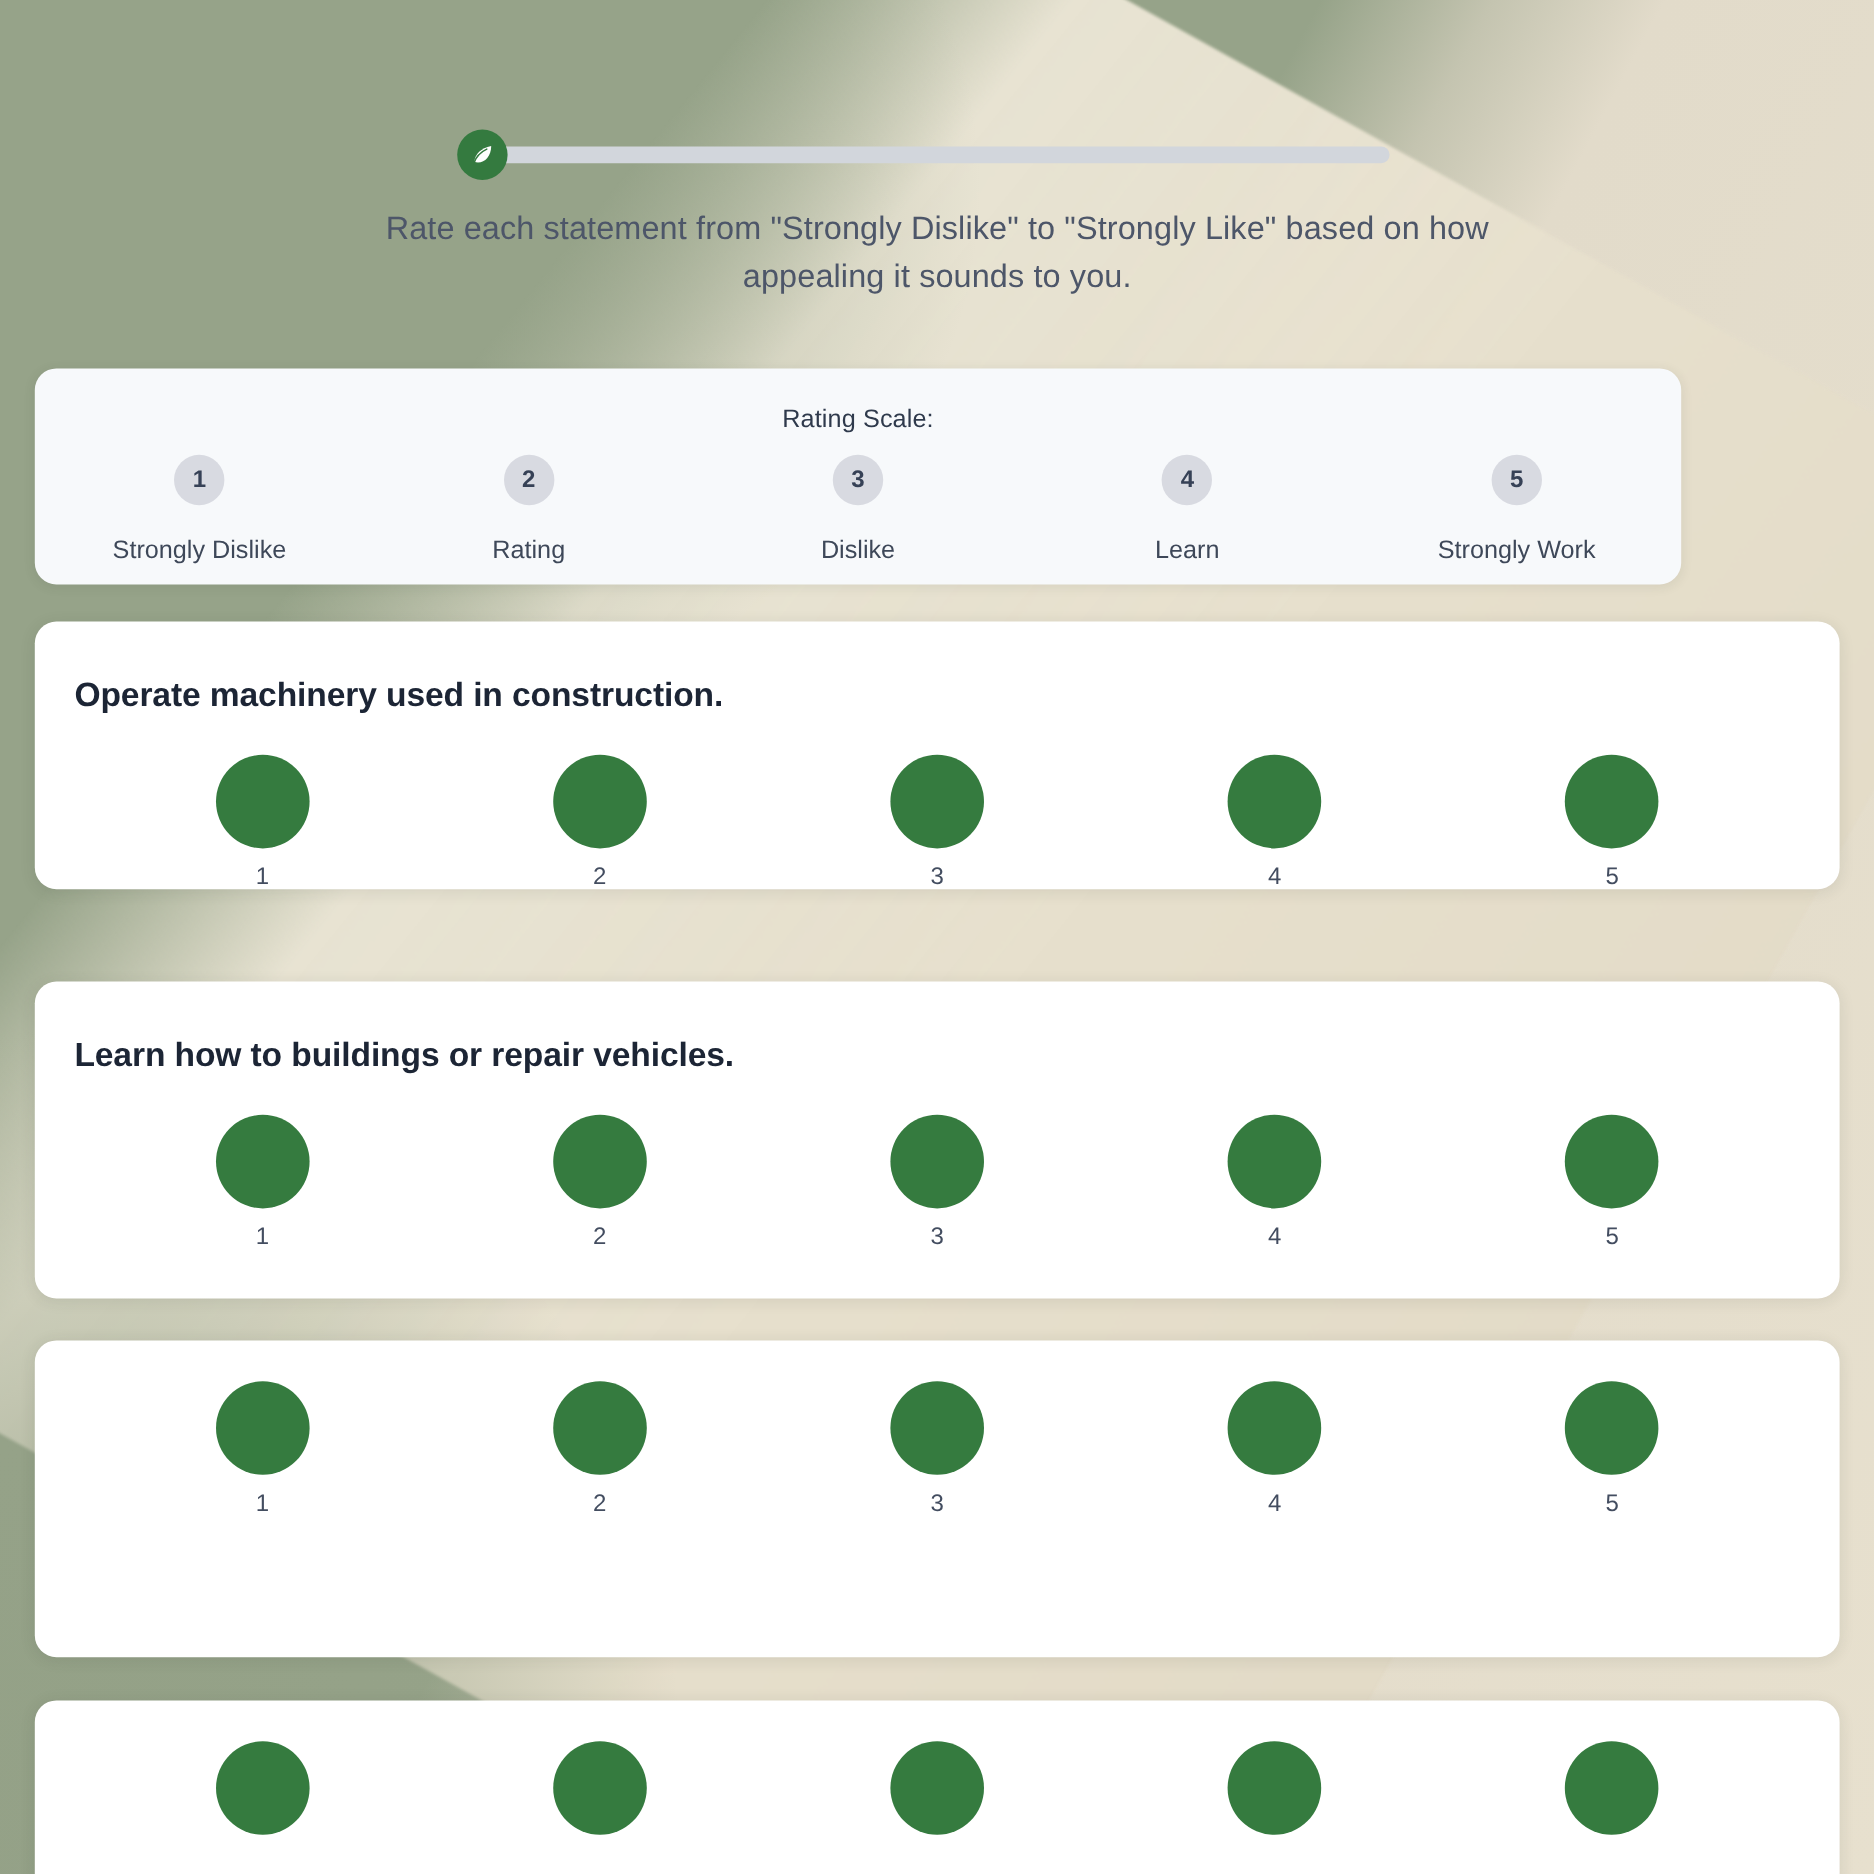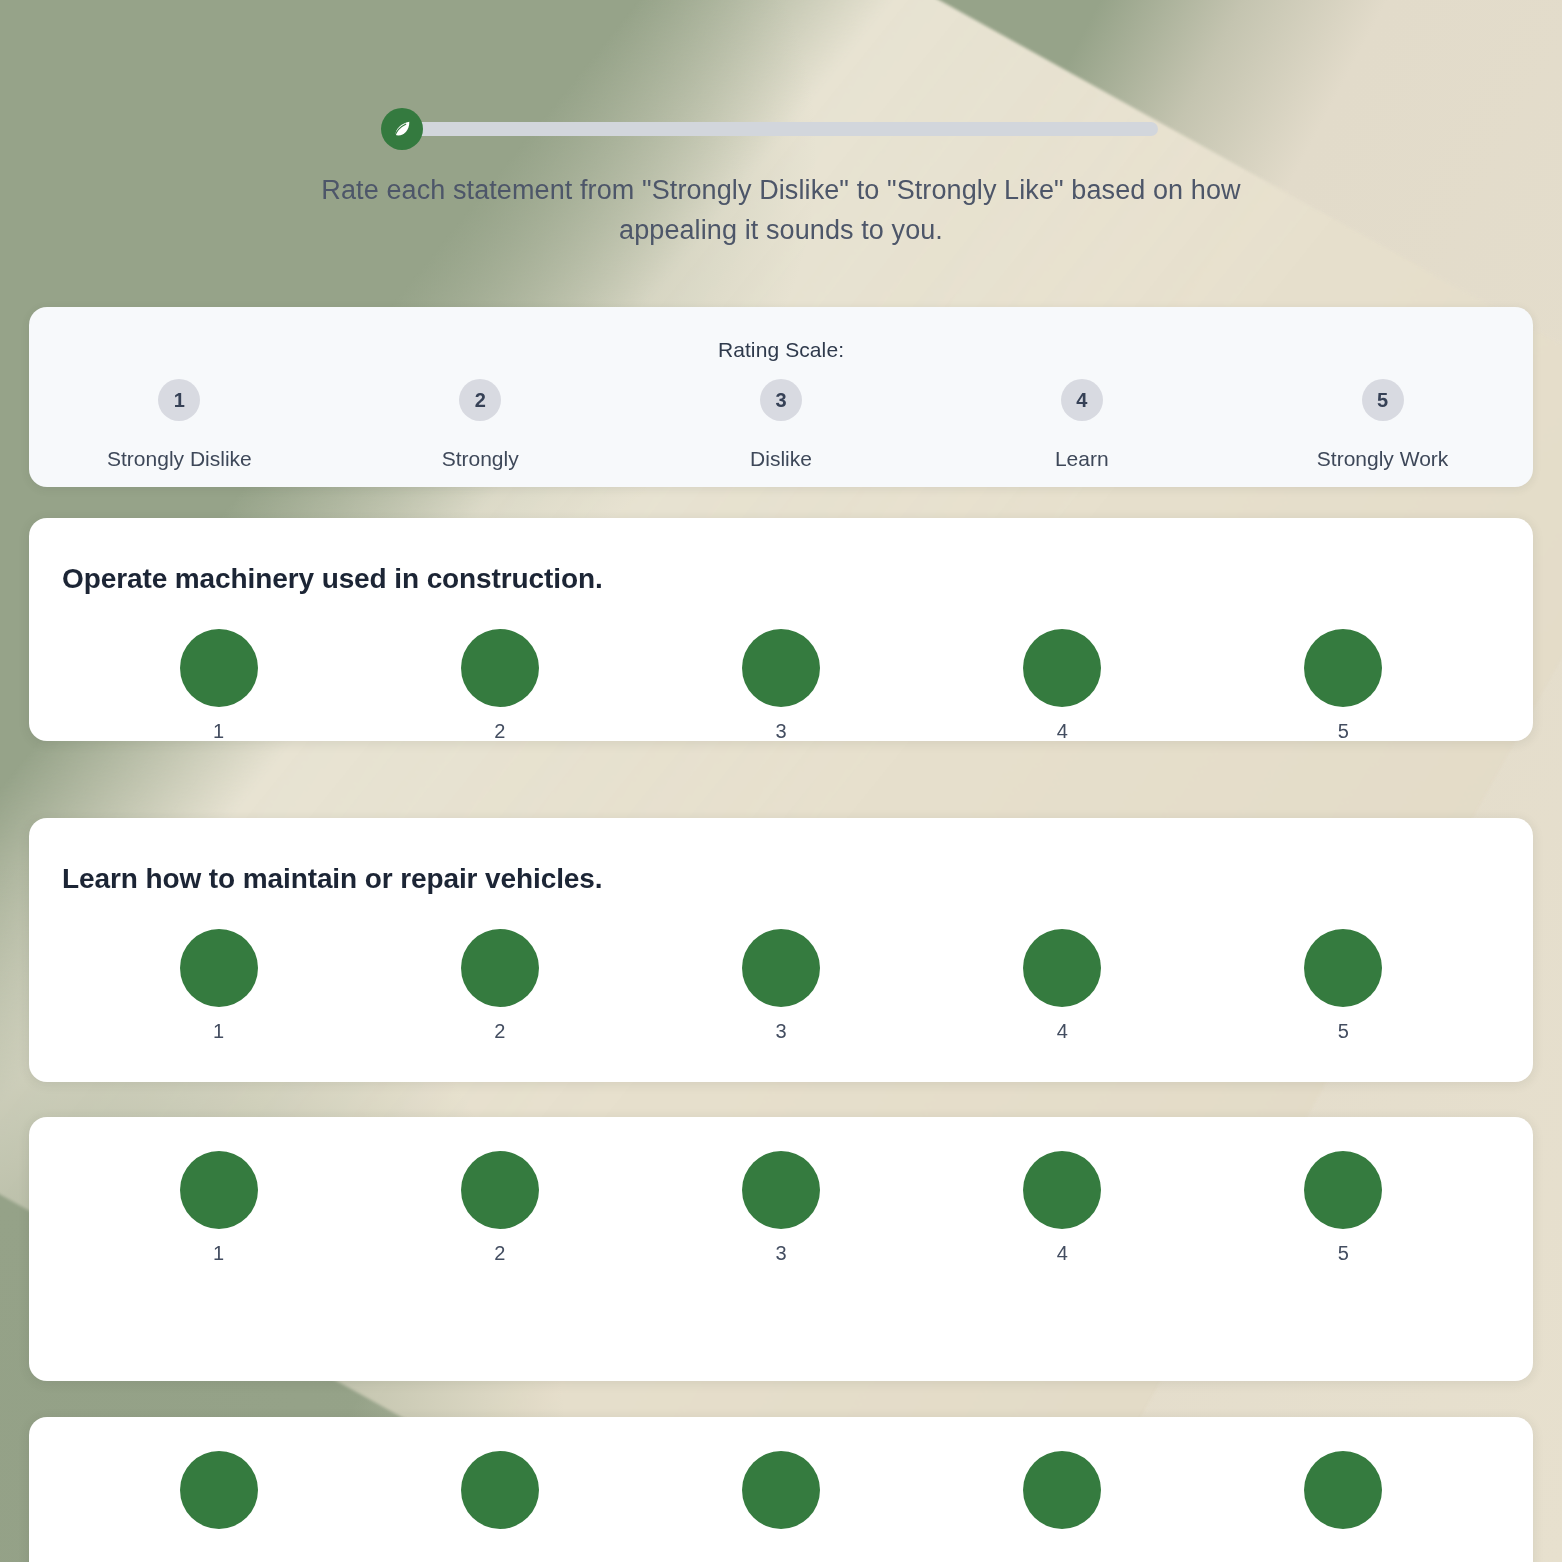--- a/index.html
+++ b/index.html
@@ -116,21 +116,21 @@
     line-height: 40px;
     color: #4d5669;
     letter-spacing: 0.1px;
   }
 
   
   .scale-card {
     position: absolute;
     left: 29px;
     top: 307px;
-    width: 1504px;
+    width: 1372px;
     height: 180px;
     background: #f7f9fb;
     border-radius: 18px;
     box-shadow: 0 2px 10px rgba(40,50,40,0.09);
   }
   .scale-title {
     text-align: center;
     font-size: 21px;
     color: #2f3a4c;
     padding-top: 31px;
@@ -236,21 +236,21 @@
 
   <div class="scale-card">
     <div class="scale-title">Rating Scale:</div>
     <div class="scale-items">
       <div class="scale-item">
         <div class="scale-badge">1</div>
         <div class="scale-label">Strongly Dislike</div>
       </div>
       <div class="scale-item">
         <div class="scale-badge">2</div>
-        <div class="scale-label">Strongly</div>
+        <div class="scale-label">Rating</div>
       </div>
       <div class="scale-item">
         <div class="scale-badge">3</div>
         <div class="scale-label">Dislike</div>
       </div>
       <div class="scale-item">
         <div class="scale-badge">4</div>
         <div class="scale-label">Learn</div>
       </div>
       <div class="scale-item">
@@ -280,21 +280,21 @@
         <div class="q-num">4</div>
       </div>
       <div class="q-option">
         <div class="q-dot"></div>
         <div class="q-num">5</div>
       </div>
     </div>
   </div>
 
   <div class="q-card q-card-2">
-    <div class="q-title">Learn how to maintain or repair vehicles.</div>
+    <div class="q-title">Learn how to buildings or repair vehicles.</div>
     <div class="q-options">
       <div class="q-option">
         <div class="q-dot"></div>
         <div class="q-num">1</div>
       </div>
       <div class="q-option">
         <div class="q-dot"></div>
         <div class="q-num">2</div>
       </div>
       <div class="q-option">

